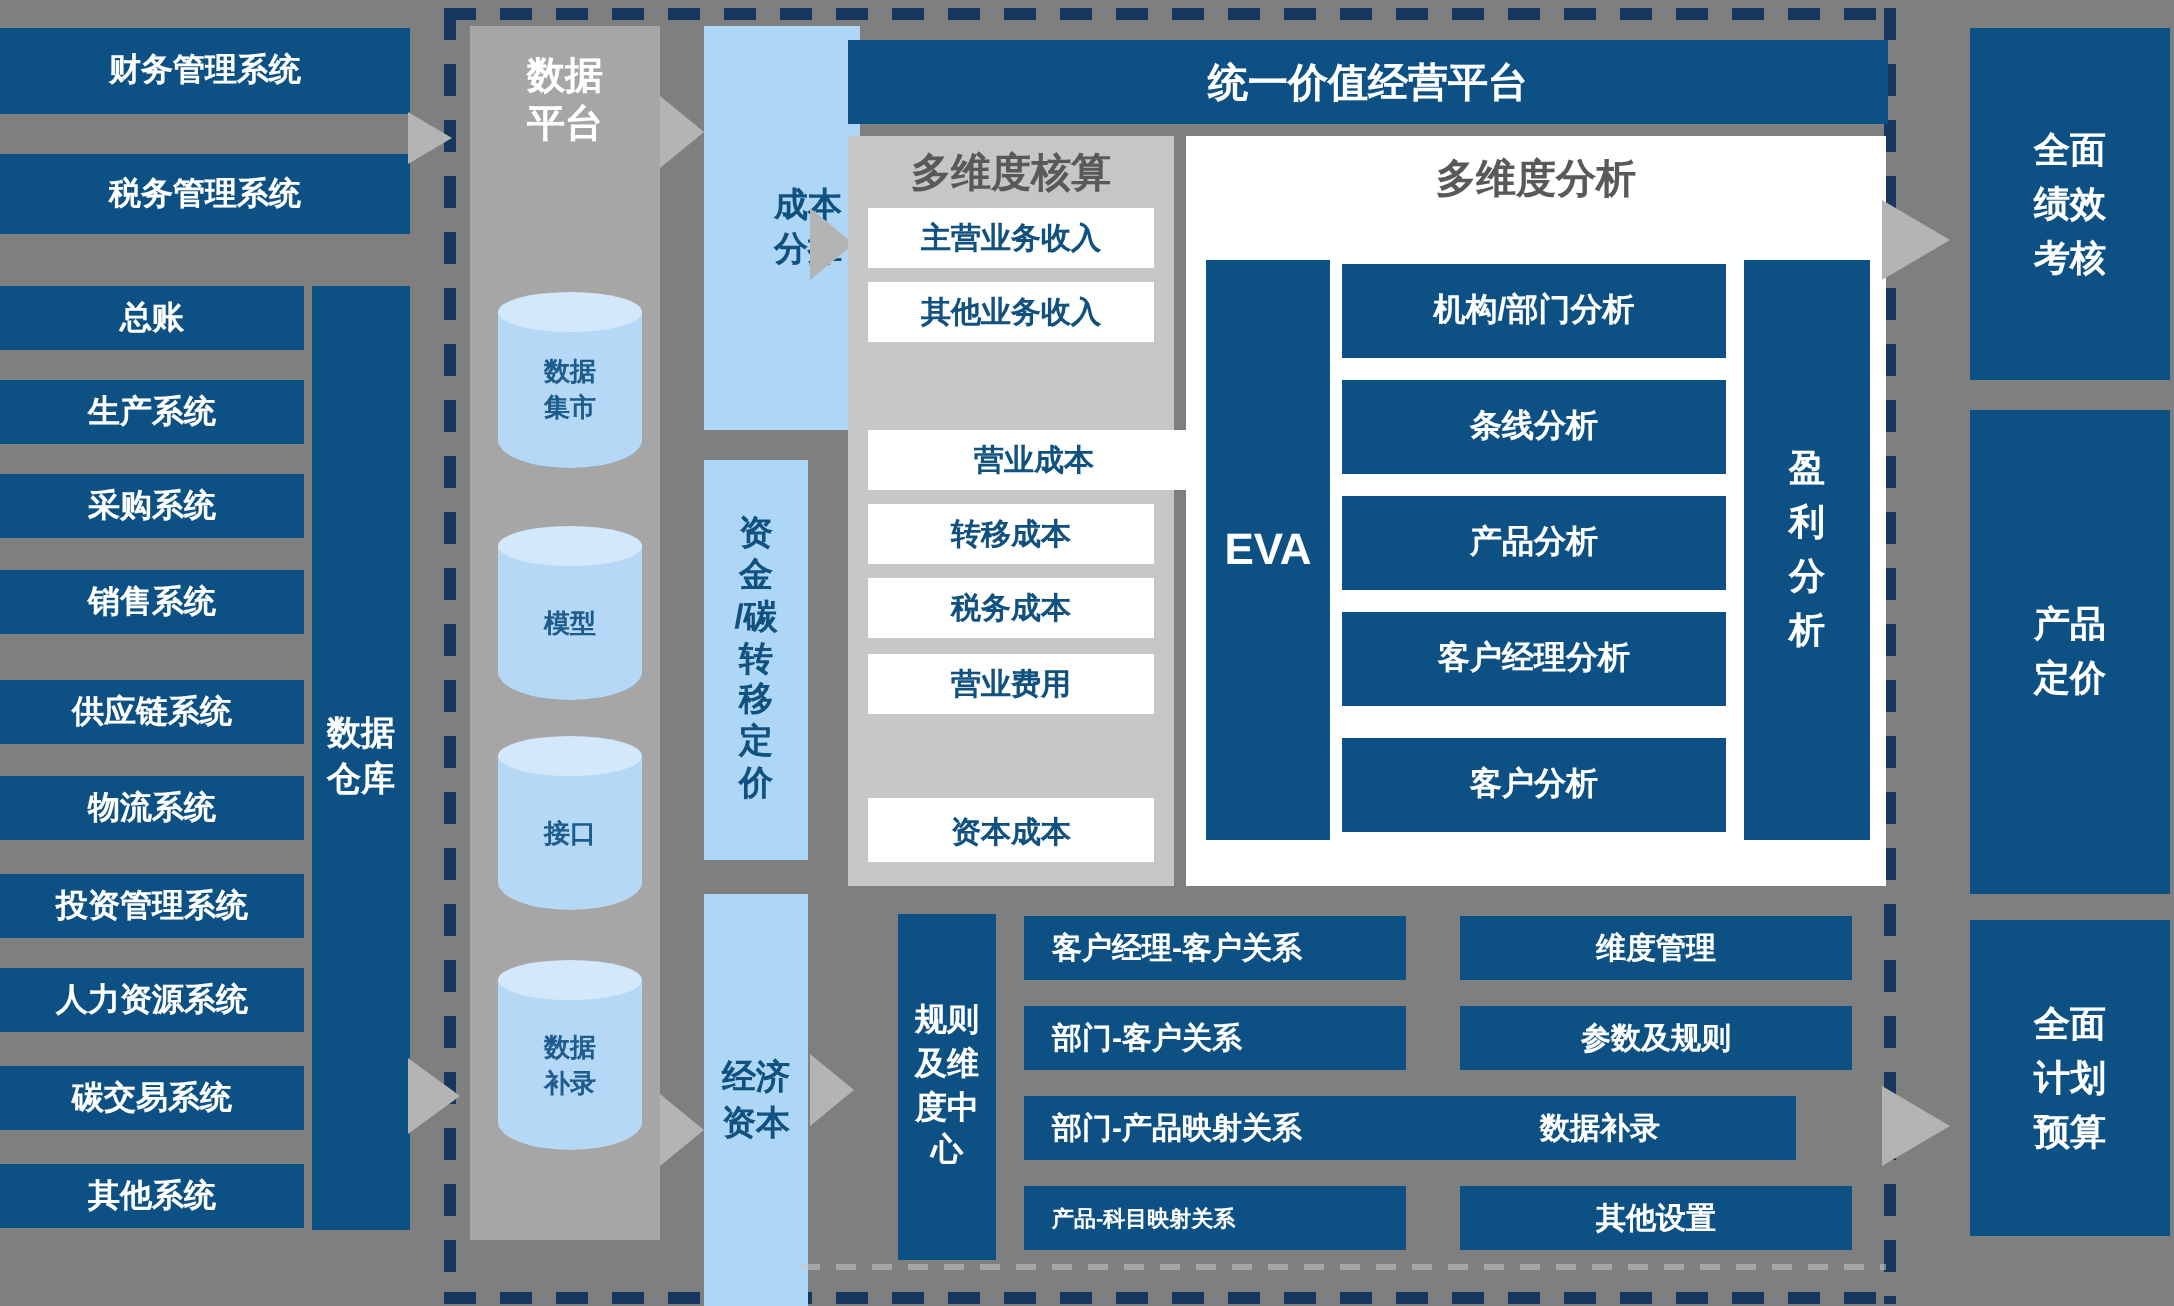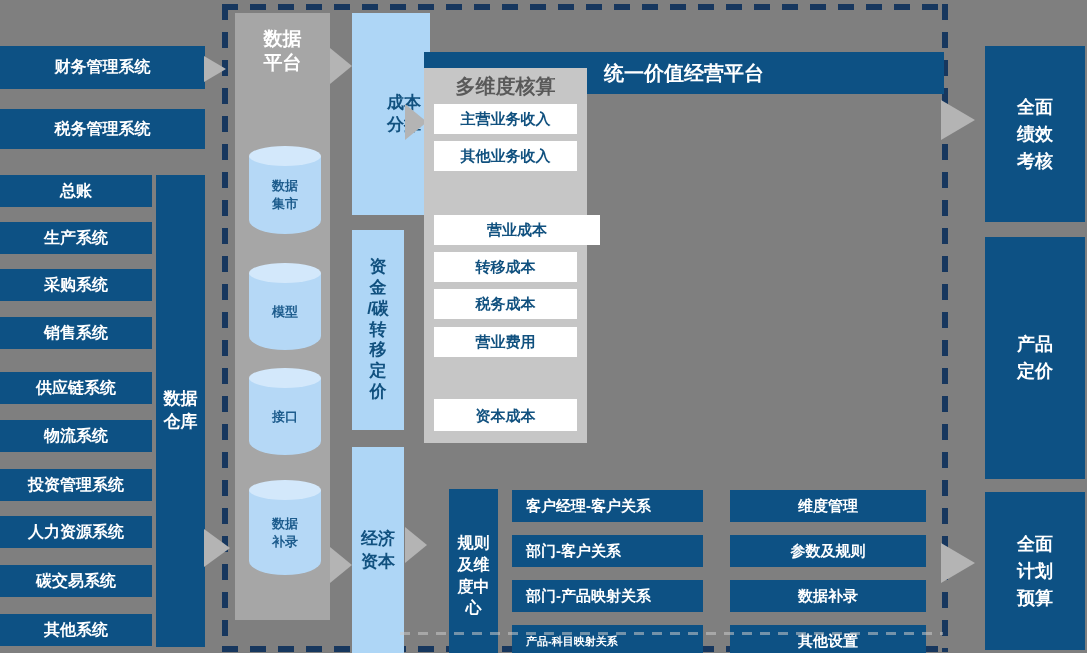--- a/index.html
+++ b/index.html
@@ -12,21 +12,21 @@
     --panelgray:#c6c6c6;
     --navy:#17375e;
     --arrow:#b4b4b4;
     --titlegray:#595959;
     --bluetext:#11517f;
   }
   html,body{margin:0;padding:0;}
   body{font-family:"Liberation Sans","DejaVu Sans",sans-serif;background:#666;}
   .stage{position:relative;width:1087px;height:653px;background:var(--bg);overflow:hidden;}
   .abs{position:absolute;}
-  .box{position:absolute;background:var(--blue);color:#fff;display:flex;align-items:center;justify-content:center;font-weight:bold;box-sizing:border-box;margin-top:32px;}
+  .box{position:absolute;background:var(--blue);color:#fff;display:flex;align-items:center;justify-content:center;font-weight:bold;box-sizing:border-box;}
   .pre{white-space:pre-line;text-align:center;}
   .leftalign{justify-content:flex-start;padding-left:14px;}
   .whitebox{position:absolute;background:#fff;color:var(--bluetext);display:flex;align-items:center;justify-content:center;font-weight:bold;font-size:15px;}
   .engine{position:absolute;background:var(--lblue);color:var(--bluetext);display:flex;align-items:center;justify-content:center;font-weight:bold;font-size:17px;line-height:1.3;}
   .cyl{position:absolute;background:var(--cyl);border-radius:0 0 36px 36px / 0 0 14px 14px;display:flex;align-items:center;justify-content:center;}
   .cyl::before{content:"";position:absolute;left:0;right:0;top:-10px;height:20px;border-radius:50%;background:var(--cyl-top);}
   .cyl span{position:relative;color:#1d5c8d;font-weight:bold;font-size:13px;line-height:1.35;}
   .arr{position:absolute;width:0;height:0;border-style:solid;border-color:transparent;border-left-color:var(--arrow);}
   .dash-h{position:absolute;height:6px;background:repeating-linear-gradient(90deg,var(--navy) 0 16px,transparent 16px 28px);}
   .dash-v{position:absolute;width:6px;background:repeating-linear-gradient(180deg,var(--navy) 0 16px,transparent 16px 28px);}
@@ -106,32 +106,45 @@
     <div class="whitebox" style="left:10px;top:36px;width:143px;height:30px;">主营业务收入</div>
     <div class="whitebox" style="left:10px;top:73px;width:143px;height:30px;">其他业务收入</div>
     <div class="whitebox" style="left:10px;top:147px;width:166px;height:30px;">营业成本</div>
     <div class="whitebox" style="left:10px;top:184px;width:143px;height:30px;">转移成本</div>
     <div class="whitebox" style="left:10px;top:221px;width:143px;height:30px;">税务成本</div>
     <div class="whitebox" style="left:10px;top:259px;width:143px;height:30px;">营业费用</div>
     <div class="whitebox" style="left:10px;top:296px;width:143px;height:30px;margin-top:35px;">风险成本</div>
     <div class="whitebox" style="left:10px;top:333px;width:143px;height:30px;">资本成本</div>
   </div>
 
+  <div class="abs" style="left:593px;top:68px;width:350px;height:375px;background:#fff;">
+    <div class="paneltitle" style="top:8px;">多维度分析</div>
+    <div class="box" style="left:10px;top:62px;width:62px;height:290px;font-size:22px;">EVA</div>
+    <div class="box" style="left:78px;top:64px;width:192px;height:47px;font-size:16px;">机构/部门分析</div>
+    <div class="box" style="left:78px;top:122px;width:192px;height:47px;font-size:16px;">条线分析</div>
+    <div class="box" style="left:78px;top:180px;width:192px;height:47px;font-size:16px;">产品分析</div>
+    <div class="box" style="left:78px;top:238px;width:192px;height:47px;font-size:16px;">客户经理分析</div>
+    <div class="box" style="left:78px;top:301px;width:192px;height:47px;font-size:16px;">客户分析</div>
+    <div class="box pre" style="left:279px;top:62px;width:63px;height:290px;font-size:18px;line-height:1.5;">盈
+利
+分
+析</div>
+  </div>
 
   <div class="box pre" style="left:449px;top:457px;width:49px;height:173px;font-size:16px;line-height:1.35;">规则
 及维
 度中
 心</div>
   <div class="box leftalign" style="left:512px;top:458px;width:191px;height:32px;font-size:15px;">客户经理-客户关系</div>
   <div class="box leftalign" style="left:512px;top:503px;width:191px;height:32px;font-size:15px;">部门-客户关系</div>
   <div class="box leftalign" style="left:512px;top:548px;width:191px;height:32px;font-size:15px;">部门-产品映射关系</div>
   <div class="box leftalign" style="left:512px;top:593px;width:191px;height:32px;font-size:11px;">产品-科目映射关系</div>
   <div class="box" style="left:730px;top:458px;width:196px;height:32px;font-size:15px;">维度管理</div>
   <div class="box" style="left:730px;top:503px;width:196px;height:32px;font-size:15px;">参数及规则</div>
-  <div class="box" style="left:730px;top:548px;width:196px;height:32px;font-size:15px;">数据补录</div>
+  <div class="box" style="left:702px;top:548px;width:196px;height:32px;font-size:15px;">数据补录</div>
   <div class="box" style="left:730px;top:593px;width:196px;height:32px;font-size:15px;">其他设置</div>
   <div class="abs" style="left:400px;top:632px;width:543px;height:3px;background:repeating-linear-gradient(90deg,rgba(200,200,200,.55) 0 10px,transparent 10px 18px);"></div>
 
   <div class="arr" style="left:941px;top:100px;border-width:20px 0 20px 34px;"></div>
   <div class="arr" style="left:941px;top:543px;border-width:20px 0 20px 34px;"></div>
 
   <div class="box pre" style="left:985px;top:14px;width:100px;height:176px;font-size:18px;line-height:1.5;">全面
 绩效
 考核</div>
   <div class="box pre" style="left:985px;top:205px;width:100px;height:242px;font-size:18px;line-height:1.5;">产品

